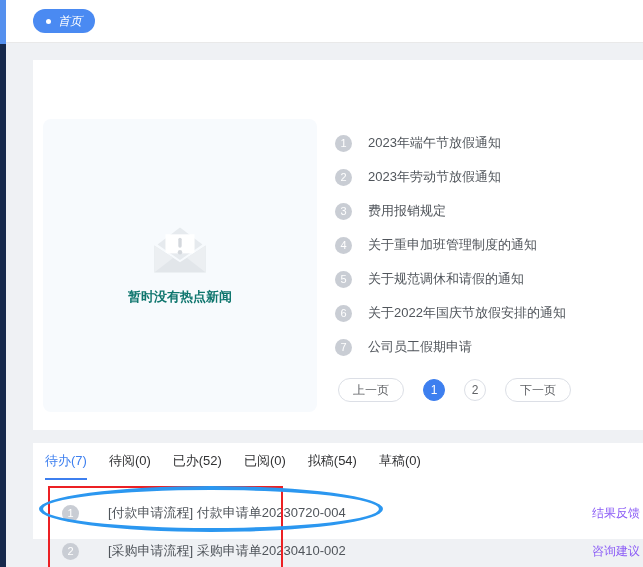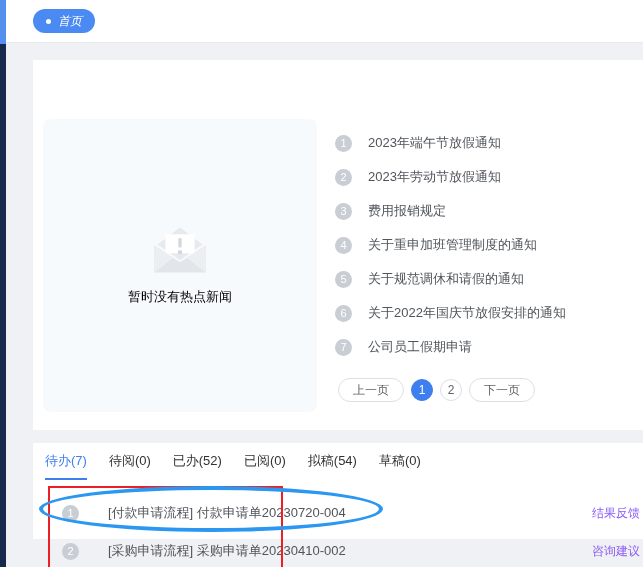--- a/index.html
+++ b/index.html
@@ -43,34 +43,34 @@
   .tabbar2 { height:37px; gap:22px; }
   .tab { display:flex; align-items:center; border-bottom:2px solid transparent; cursor:pointer; }
   .tab.active { color:#3d7fef; border-bottom-color:#3d7fef; }
 
   
   .empty-panel {
     position:absolute; left:10px; top:59px; width:274px; height:293px;
     background:#f7fafd; border-radius:8px;
     display:flex; flex-direction:column; align-items:center; justify-content:center; gap:14px;
   }
-  .empty-text { font-size:13px; color:#000000; }
+  .empty-text { font-size:13px; color:#0f766e;font-weight:bold; }
 
   
   .notice-list { position:absolute; left:302px; top:66px; }
   .notice-row { height:34px; display:flex; align-items:center; gap:16px; cursor:pointer; }
   .num-badge {
     width:17px; height:17px; border-radius:50%;
     background:#c9cdd4; color:#ffffff; font-size:11px;
     display:flex; align-items:center; justify-content:center; flex:none;
   }
   .notice-title { font-size:13px; color:#50555b; }
 
   
-  .pagination { position:absolute; left:305px; top:318px; display:flex; align-items:center; gap:7px; }
+  .pagination { position:absolute; left:305px; top:318px; display:flex; align-items:center; gap:19px; }
   .page-pill {
     height:24px; padding:0 14px; border:1px solid #dcdfe6; border-radius:13px;
     background:#fff; font-size:12px; color:#606266;
     display:flex; align-items:center; cursor:pointer;
   }
   .page-num {
     width:22px; height:22px; border:1px solid #dcdfe6; border-radius:50%;
     background:#fff; font-size:12px; color:#606266;
     display:flex; align-items:center; justify-content:center; cursor:pointer;
   }

